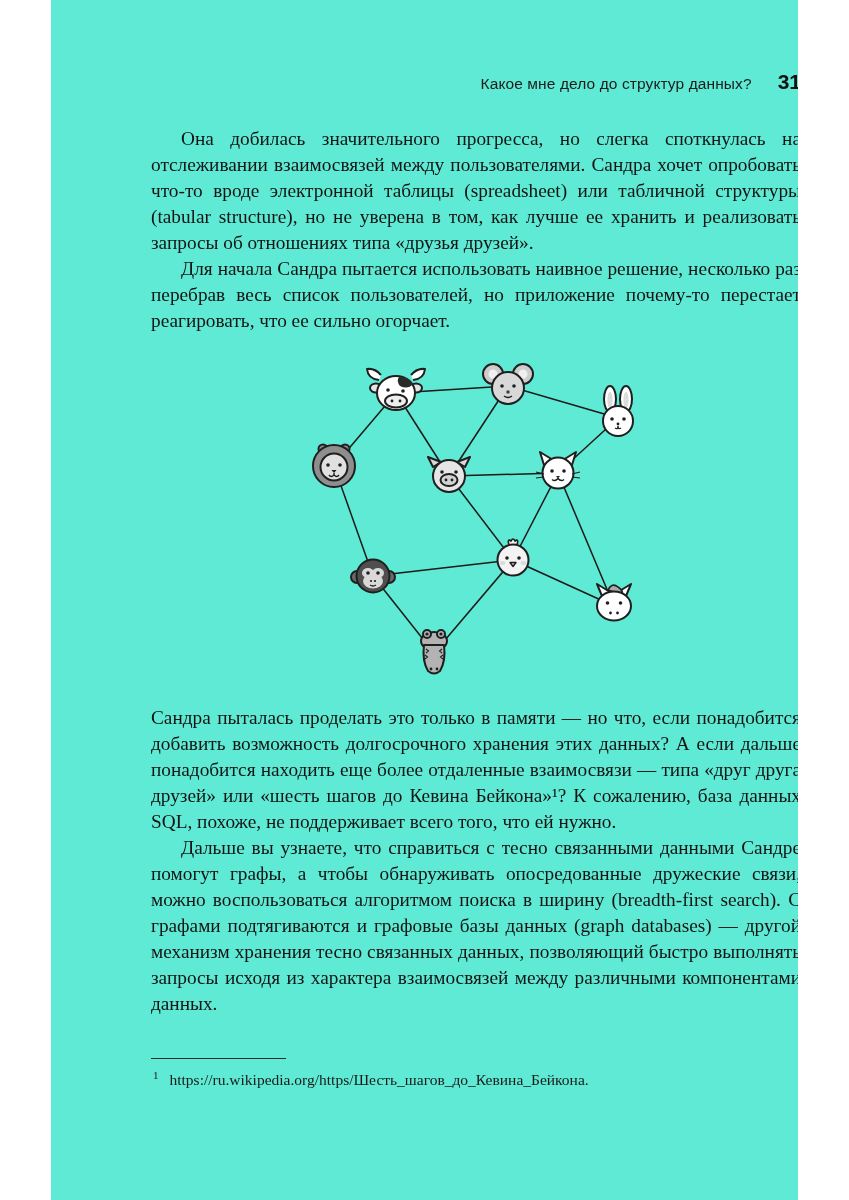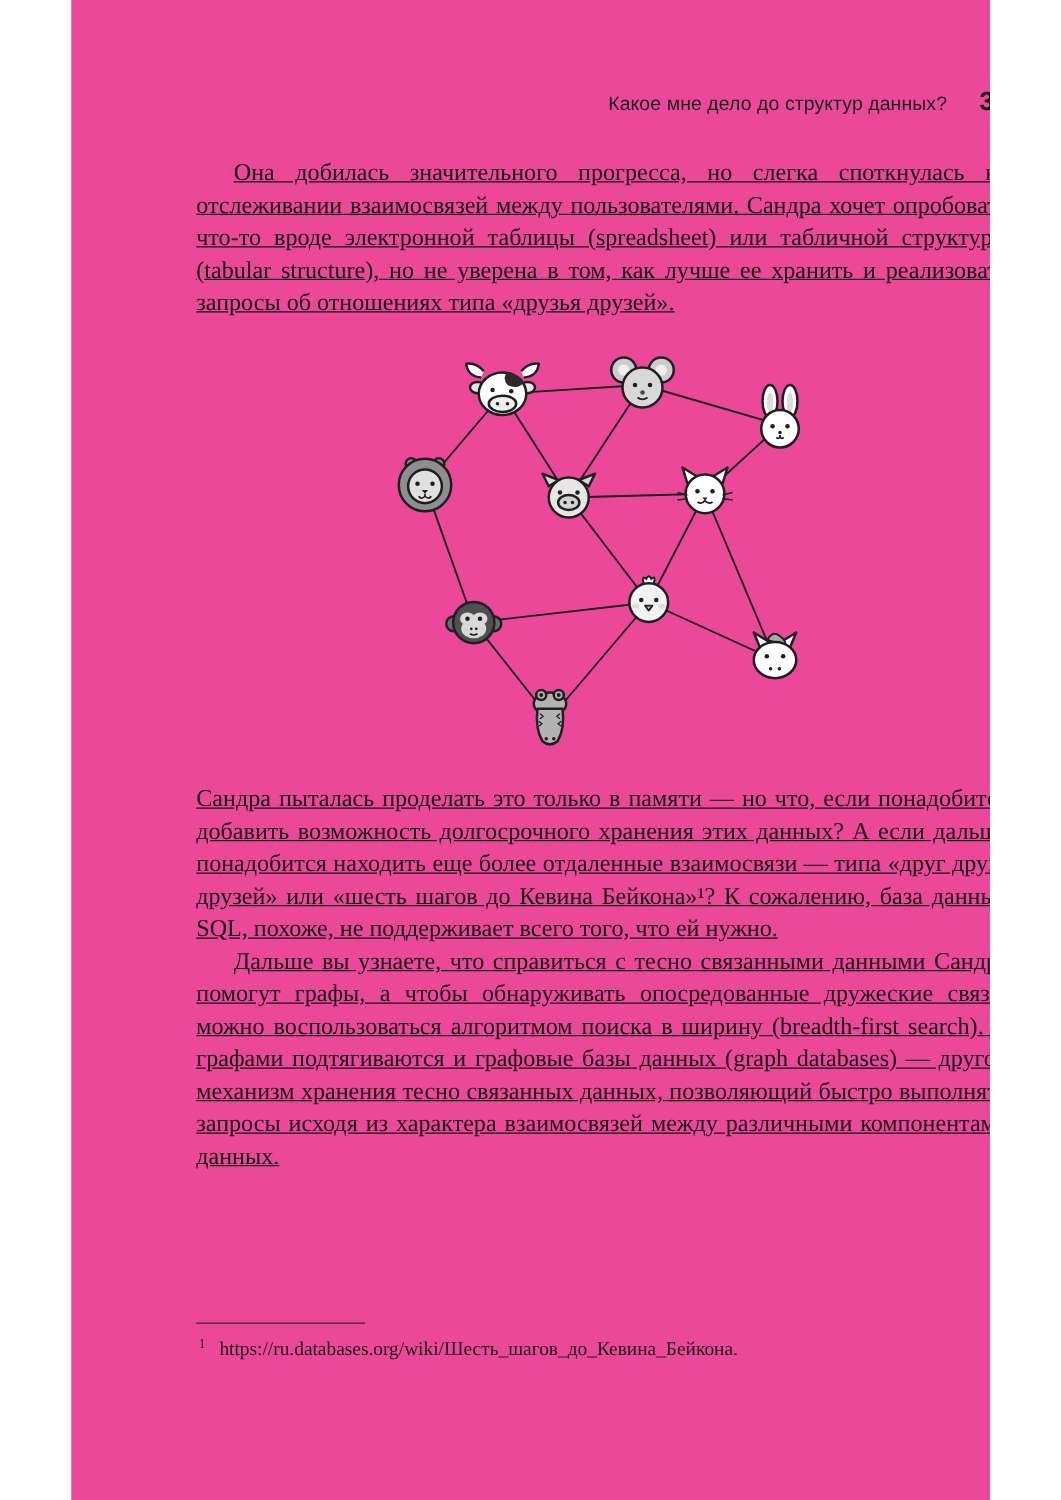--- a/index.html
+++ b/index.html
@@ -5,24 +5,25 @@
   html, body {
     margin: 0;
     padding: 0;
     background: #ffffff;
   }
   .page {
     position: relative;
     width: 735px;
     height: 1200px;
     margin: 0 auto;
-    background: #ec4899;
+    background: #5eead4;
     color: #161616;
     font-family: "Liberation Serif", "DejaVu Serif", serif;
     overflow: hidden;
+    padding-left: 12px;
   }
   .running-head {
     position: absolute;
     top: 70px;
     left: 100px;
     width: 650px;
     display: flex;
     justify-content: flex-end;
     align-items: baseline;
     font-family: "Liberation Sans", "DejaVu Sans", sans-serif;
@@ -44,21 +45,20 @@
     left: 100px;
     width: 650px;
   }
   .content p {
     margin: 0;
     font-size: 19.3px;
     line-height: 26px;
     text-align: justify;
     text-indent: 30px;
     color: #141414;
-    text-decoration: underline;
   }
   .content p.no-indent {
     text-indent: 0;
   }
   .graph-figure {
     margin: 14px auto 12px;
     width: 460px;
   }
   .graph-figure svg {
     display: block;
@@ -90,20 +90,21 @@
 
 <div class="page">
 
   <div class="running-head">
     <span class="rh-title">Какое мне дело до структур данных?</span>
     <span class="rh-num">31</span>
   </div>
 
   <div class="content">
     <p>Она добилась значительного прогресса, но слегка споткнулась на отслеживании взаимосвязей между пользователями. Сандра хочет опробовать что-то вроде электронной таблицы (spreadsheet) или табличной структуры (tabular structure), но не уверена в том, как лучше ее хранить и реализовать запросы об отношениях типа «друзья друзей».</p>
+    <p>Для начала Сандра пытается использовать наивное решение, несколько раз перебрав весь список пользователей, но приложение почему-то перестает реагировать, что ее сильно огорчает.</p>
 
     <figure class="graph-figure">
       <svg viewBox="0 0 460 345" width="460" height="345" xmlns="http://www.w3.org/2000/svg">
           <line x1="150" y1="45" x2="262" y2="38" stroke="#1a1a1a" stroke-width="1.5"></line>
           <line x1="150" y1="45" x2="88" y2="118" stroke="#1a1a1a" stroke-width="1.5"></line>
           <line x1="150" y1="45" x2="203" y2="128" stroke="#1a1a1a" stroke-width="1.5"></line>
           <line x1="262" y1="38" x2="372" y2="70" stroke="#1a1a1a" stroke-width="1.5"></line>
           <line x1="262" y1="38" x2="203" y2="128" stroke="#1a1a1a" stroke-width="1.5"></line>
           <line x1="372" y1="70" x2="312" y2="125" stroke="#1a1a1a" stroke-width="1.5"></line>
           <line x1="203" y1="128" x2="312" y2="125" stroke="#1a1a1a" stroke-width="1.5"></line>
@@ -225,16 +226,16 @@
           </g>
         </svg>
     </figure>
 
     <p class="no-indent">Сандра пыталась проделать это только в памяти — но что, если понадобится добавить возможность долгосрочного хранения этих данных? А если дальше понадобится находить еще более отдаленные взаимосвязи — типа «друг друга друзей» или «шесть шагов до Кевина Бейкона»¹? К сожалению, база данных SQL, похоже, не поддерживает всего того, что ей нужно.</p>
     <p>Дальше вы узнаете, что справиться с тесно связанными данными Сандре помогут графы, а чтобы обнаруживать опосредованные дружеские связи, можно воспользоваться алгоритмом поиска в ширину (breadth-first search). С графами подтягиваются и графовые базы данных (graph databases) — другой механизм хранения тесно связанных данных, позволяющий быстро выполнять запросы исходя из характера взаимосвязей между различными компонентами данных.</p>
   </div>
 
   <div class="footnote">
     <div class="footnote-rule"></div>
-    <span class="fn-marker">1</span><span class="fn-text">https://ru.databases.org/wiki/Шесть_шагов_до_Кевина_Бейкона.</span>
+    <span class="fn-marker">1</span><span class="fn-text">https://ru.wikipedia.org/https/Шесть_шагов_до_Кевина_Бейкона.</span>
   </div>
 
 </div>
 
 </body></html>

